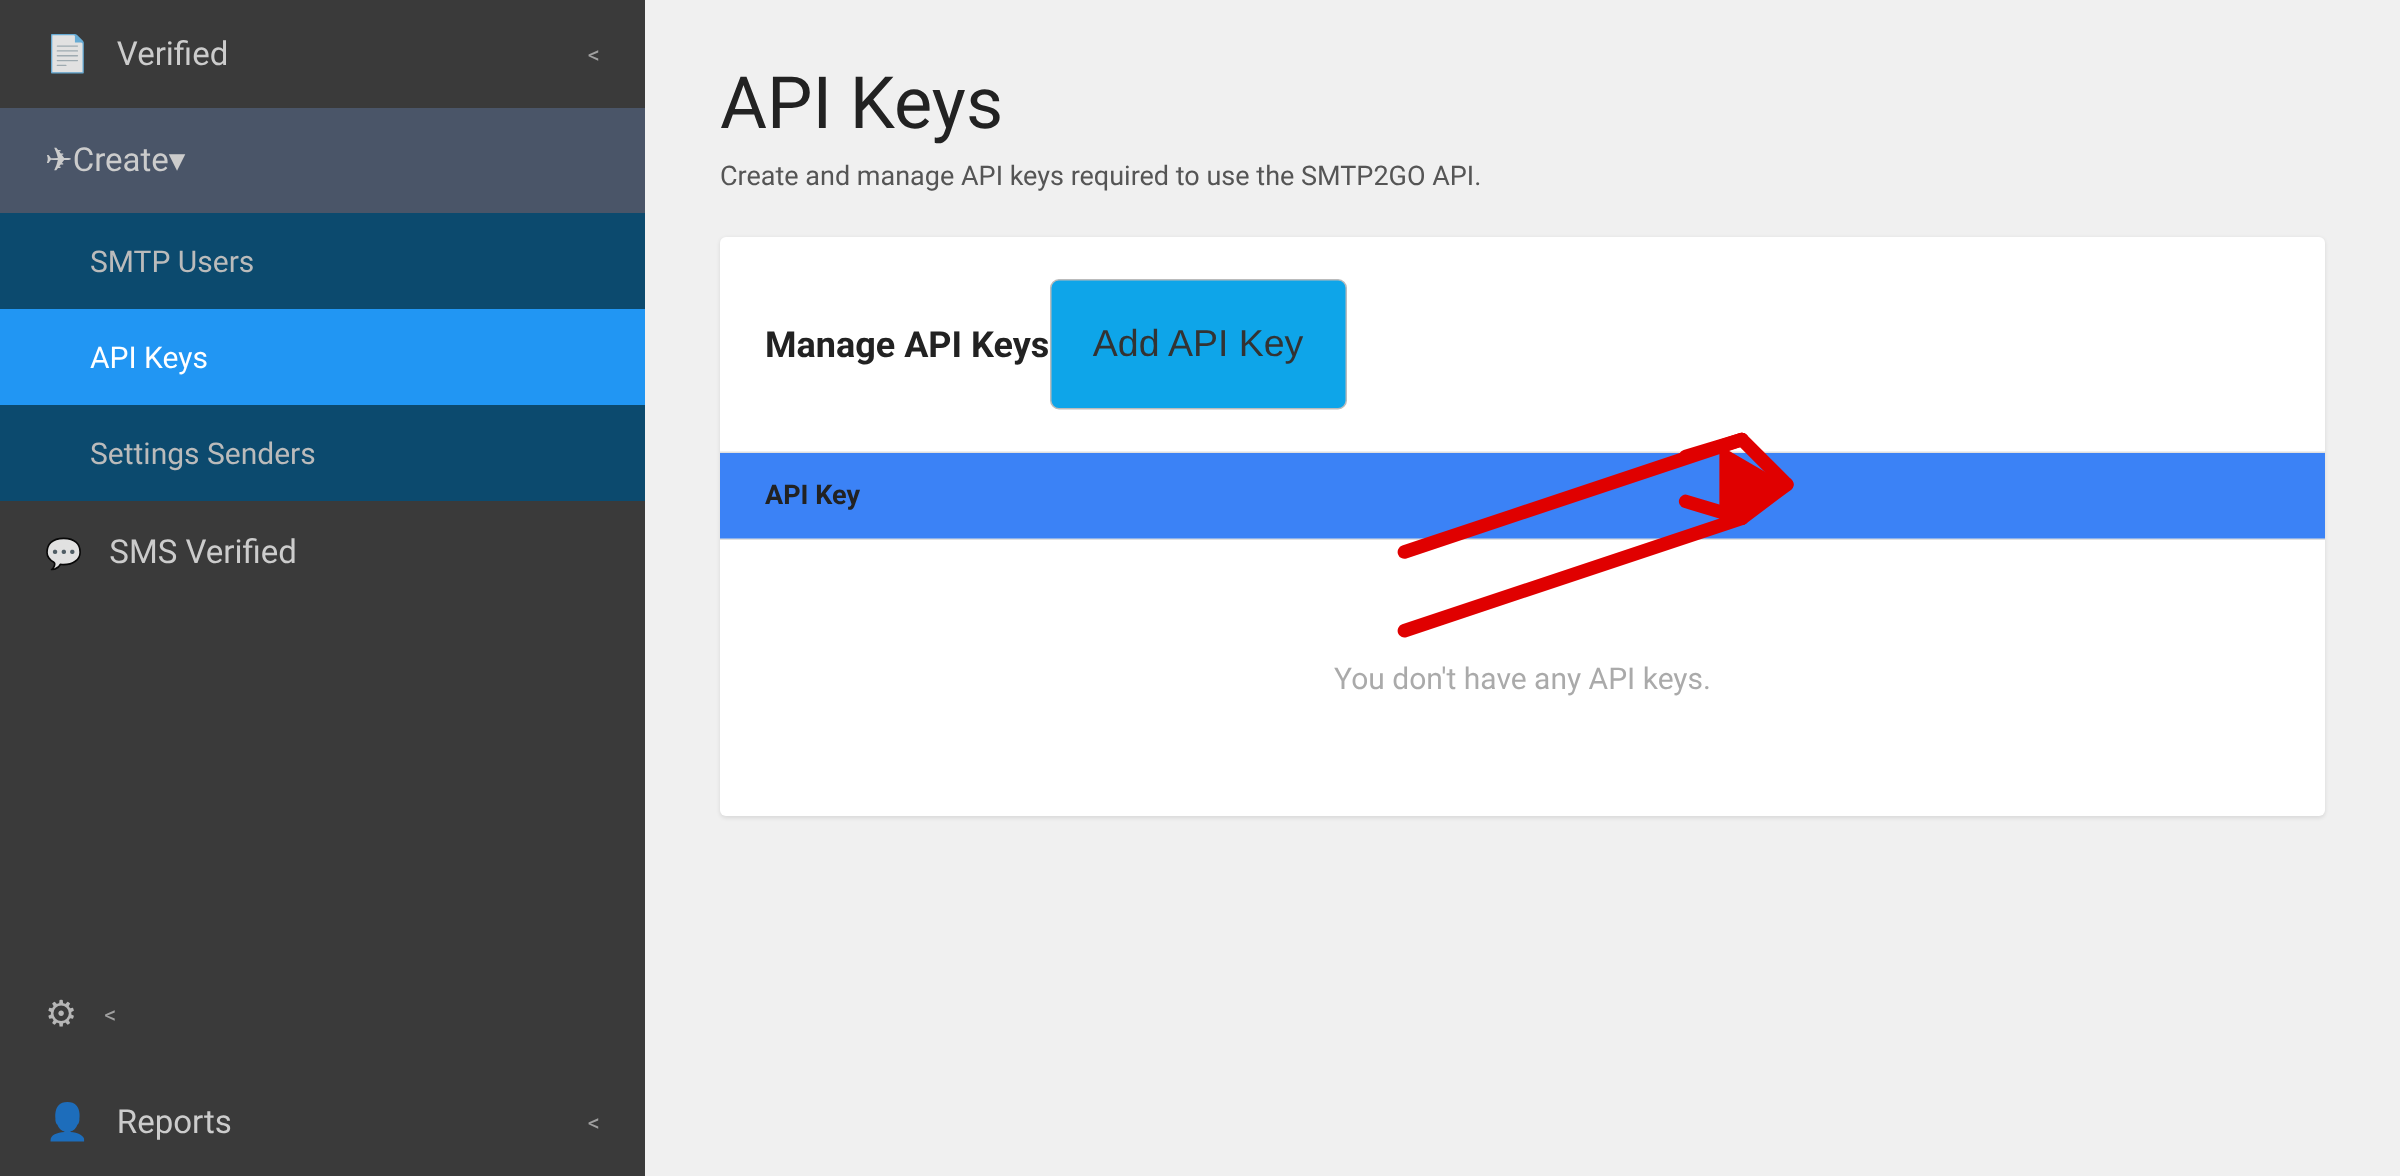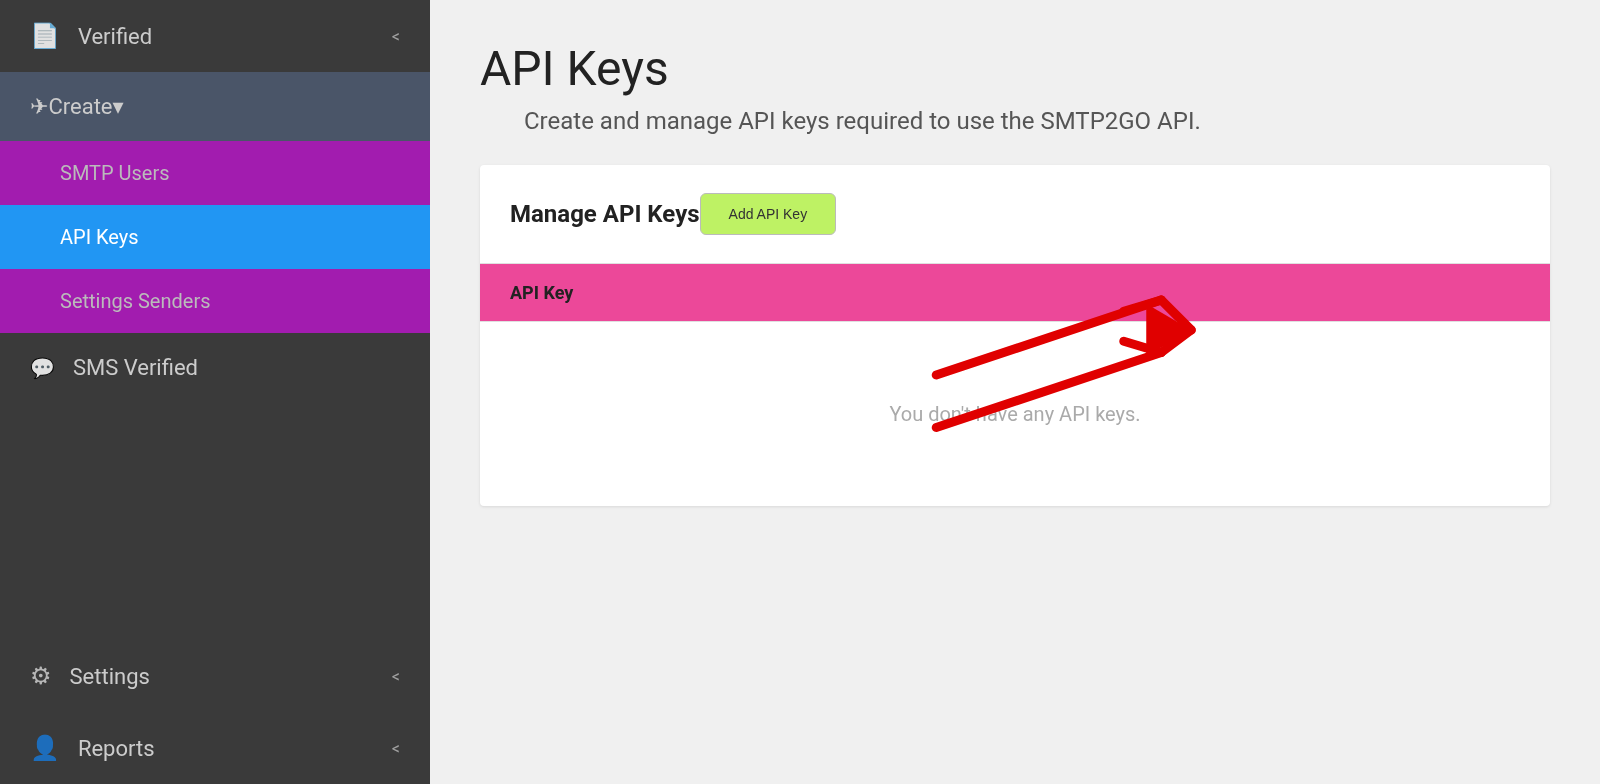--- a/index.html
+++ b/index.html
@@ -43,21 +43,21 @@
       display: flex;
       align-items: center;
       padding: 22px 30px;
       color: #ccc;
       cursor: pointer;
       font-size: 22px;
       background: #4a5568;
     }
 
     .sidebar-subitems {
-      background: #a21caf;
+      background: #0c4a6e;
     }
 
     .sidebar-subitem {
       display: flex;
       align-items: center;
       padding: 20px 30px 20px 60px;
       color: #bbb;
       cursor: pointer;
       font-size: 20px;
     }
@@ -85,23 +85,22 @@
     }
 
     .page-title {
       font-size: 48px;
       font-weight: 400;
       color: #222;
       margin-bottom: 10px;
     }
 
     .page-subtitle {
-      font-size: 24px;
+      font-size: 18px;
       color: #555;
-      margin-left: 44px;
     }
 
     .content-card {
       background: #fff;
       margin: 0 50px 30px 50px;
       border-radius: 4px;
       box-shadow: 0 1px 3px rgba(0,0,0,0.1);
       overflow: hidden;
     }
 
@@ -112,33 +111,33 @@
       border-bottom: 1px solid #e0e0e0;
     }
 
     .card-header-title {
       font-size: 24px;
       font-weight: 700;
       color: #222;
     }
 
     .btn-add-api-key {
-      padding: 12px 28px;
+      padding: 28px 28px;
       border: 1.5px solid #bbb;
       border-radius: 6px;
-      background: #bef264;
-      font-size: 14px;
+      background: #0ea5e9;
+      font-size: 25px;
       color: #333;
       cursor: pointer;
     }
 
     .table-header {
       padding: 18px 30px;
       border-bottom: 1px solid #e0e0e0;
-      background: #ec4899;
+      background: #3b82f6;
     }
 
     .table-header-label {
       font-size: 18px;
       font-weight: 700;
       color: #222;
     }
 
     .empty-state {
       padding: 80px 30px;
@@ -193,21 +192,20 @@
 
   <div class="sidebar-item">
     <span class="icon" style="font-size:20px;">💬</span>
     <span class="label">SMS Verified</span>
   </div>
 
   <div class="sidebar-bottom">
 
     <div class="sidebar-item">
       <span class="icon">⚙</span>
-      <span class="label">Settings</span>
       <span class="chevron">&lt;</span>
     </div>
 
     <div class="sidebar-item">
       <span class="icon">👤</span>
       <span class="label">Reports</span>
       <span class="chevron">&lt;</span>
     </div>
   </div>
 </nav>

